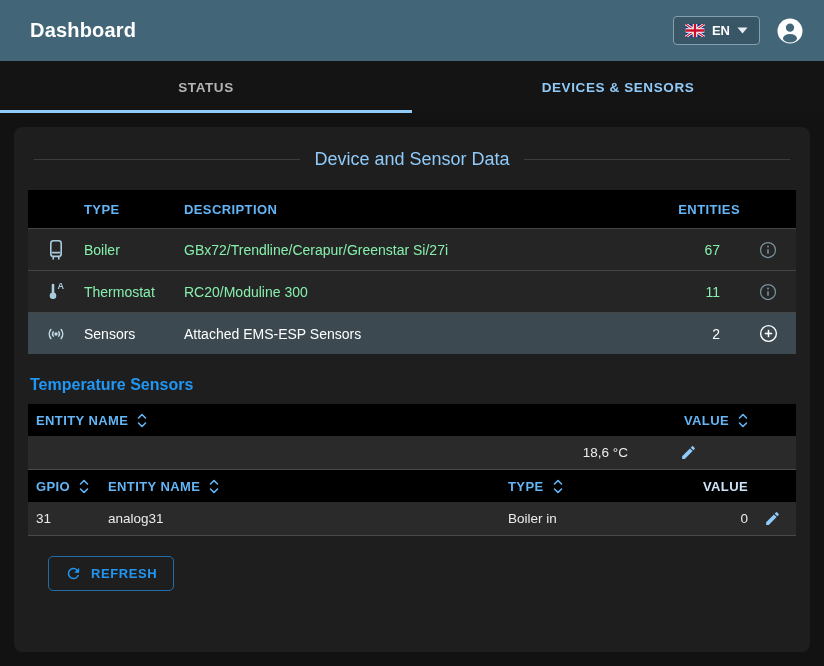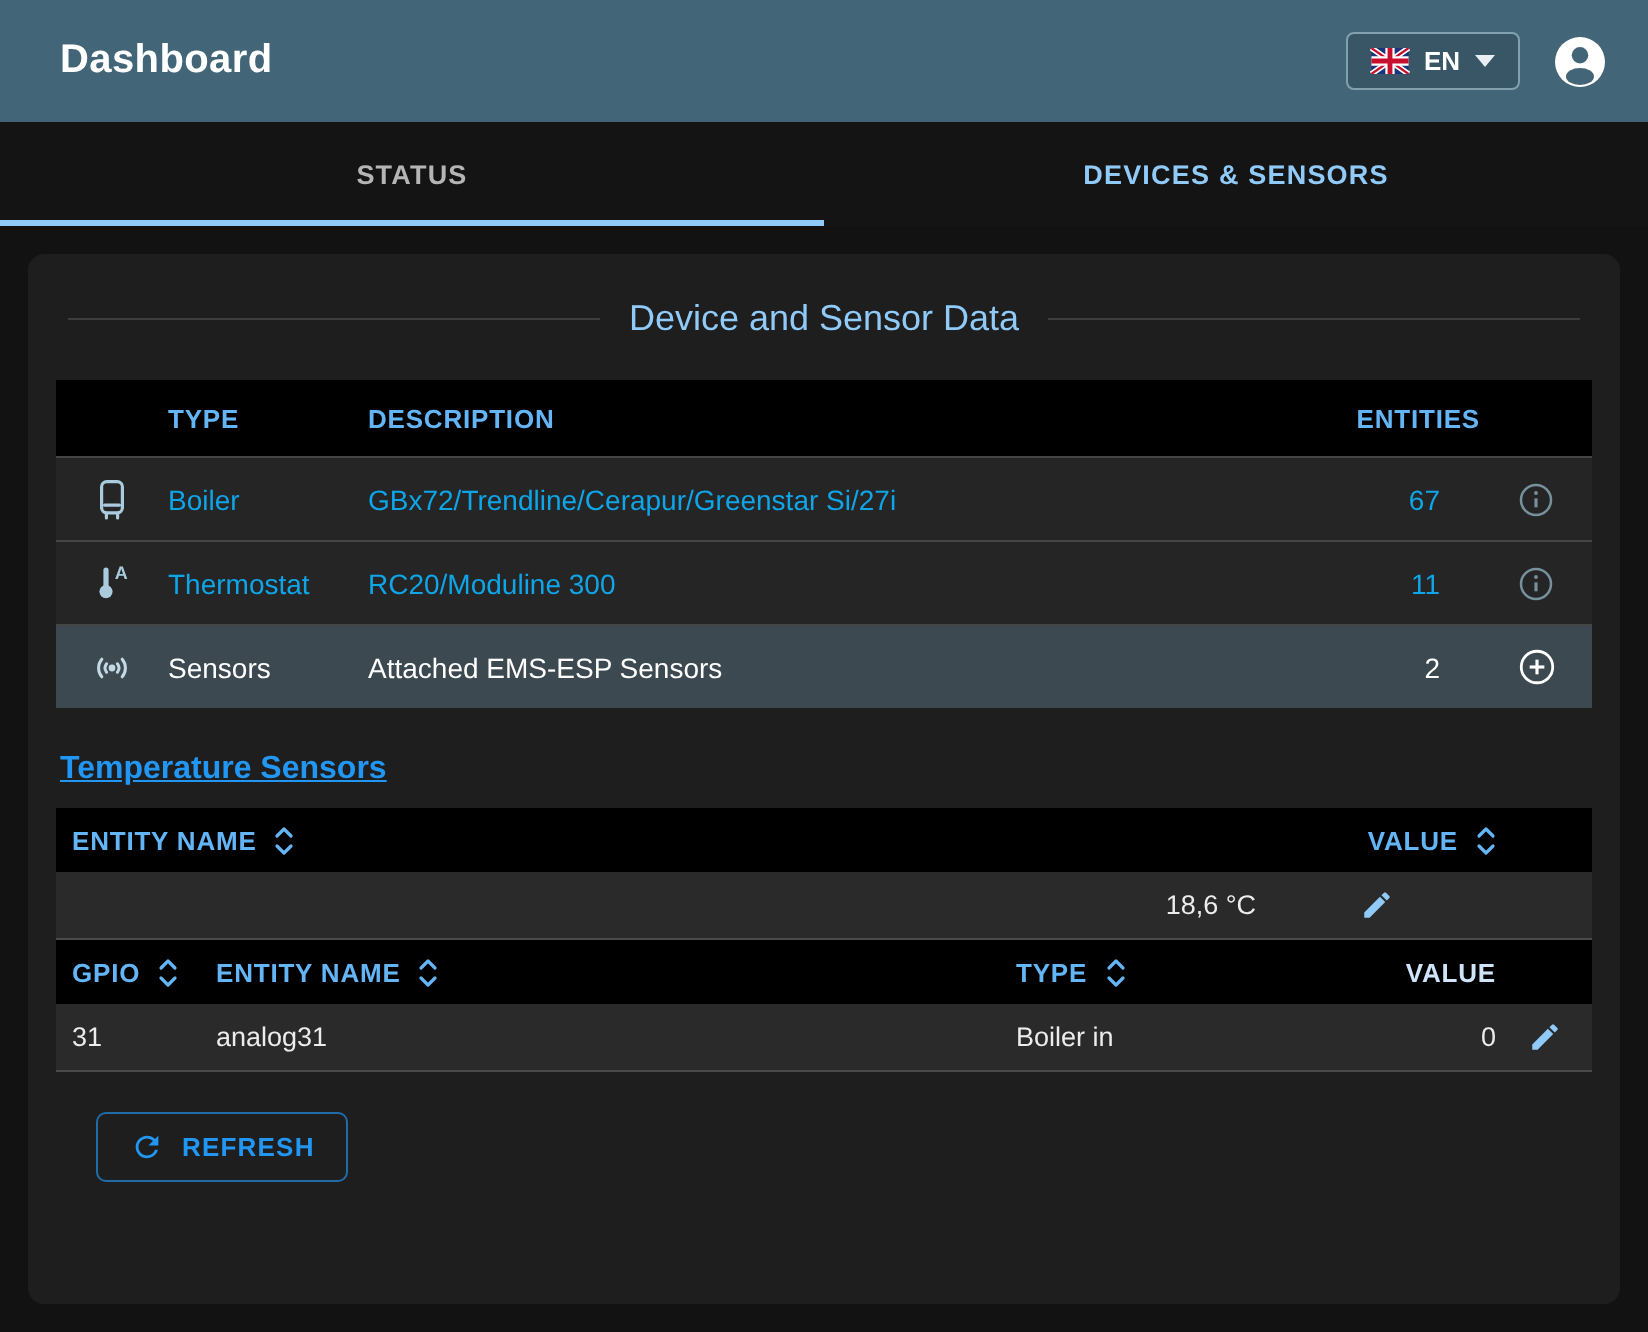--- a/index.html
+++ b/index.html
@@ -55,31 +55,31 @@
   
   .dev-table { width:100%; }
   .dev-head {
     display:grid; grid-template-columns:56px 100px 1fr 90px 56px;
     background:#000; height:38px; align-items:center;
     color:#64b5f6; font-size:13px; font-weight:bold; letter-spacing:.4px;
   }
   .dev-row {
     display:grid; grid-template-columns:56px 100px 1fr 90px 56px;
     background:#252525; height:42px; align-items:center;
-    border-top:1px solid #454545; font-size:14px; color:#0ea5e9;
+    border-top:1px solid #454545; font-size:14px; color:#86efac;
     cursor:pointer;
   }
   .dev-row.selected { background:#3c4950; color:#fff; }
   .cell-icon { display:flex; justify-content:center; }
   .cell-right { text-align:right; padding-right:20px; }
   .head-right { text-align:right; }
   .cell-action { display:flex; justify-content:center; }
 
   
-  .section-heading { color:#2196f3; font-size:16px; font-weight:bold; margin:22px 0 10px 2px;text-decoration:underline; }
+  .section-heading { color:#2196f3; font-size:16px; font-weight:bold; margin:22px 0 10px 2px; }
   .sub-head {
     display:grid; background:#000; height:32px; align-items:center;
     color:#64b5f6; font-size:13px; font-weight:bold; letter-spacing:.4px;
   }
   .sub-row {
     display:grid; background:#2a2a2a; height:34px; align-items:center;
     border-bottom:1px solid #4a4a4a; font-size:13.5px; color:#ececec;
   }
   .temp-grid { grid-template-columns:1fr 120px 48px; }
   .analog-grid { grid-template-columns:80px 1fr 150px 90px 48px; }

